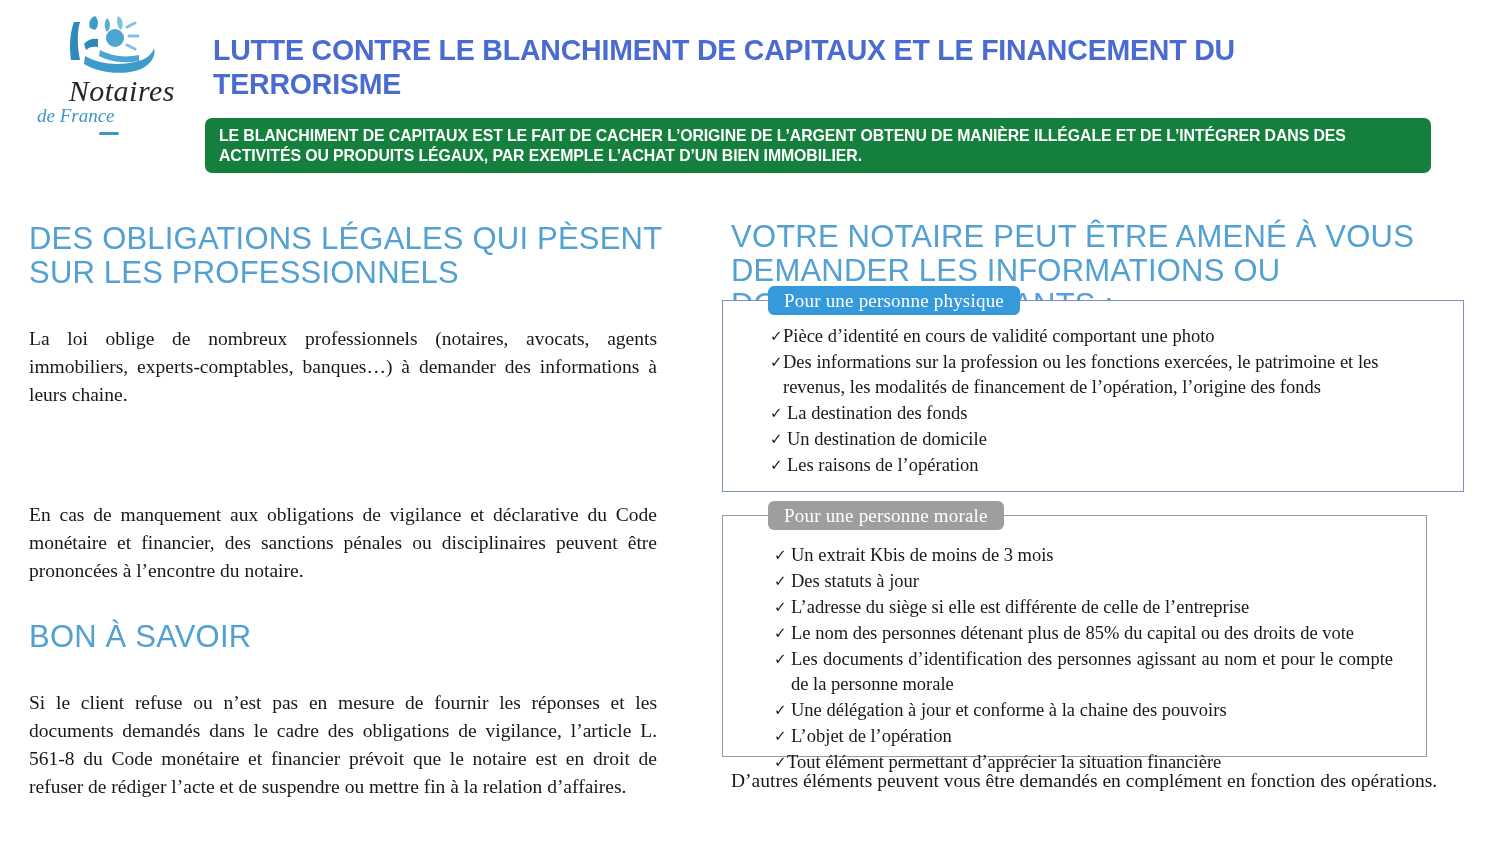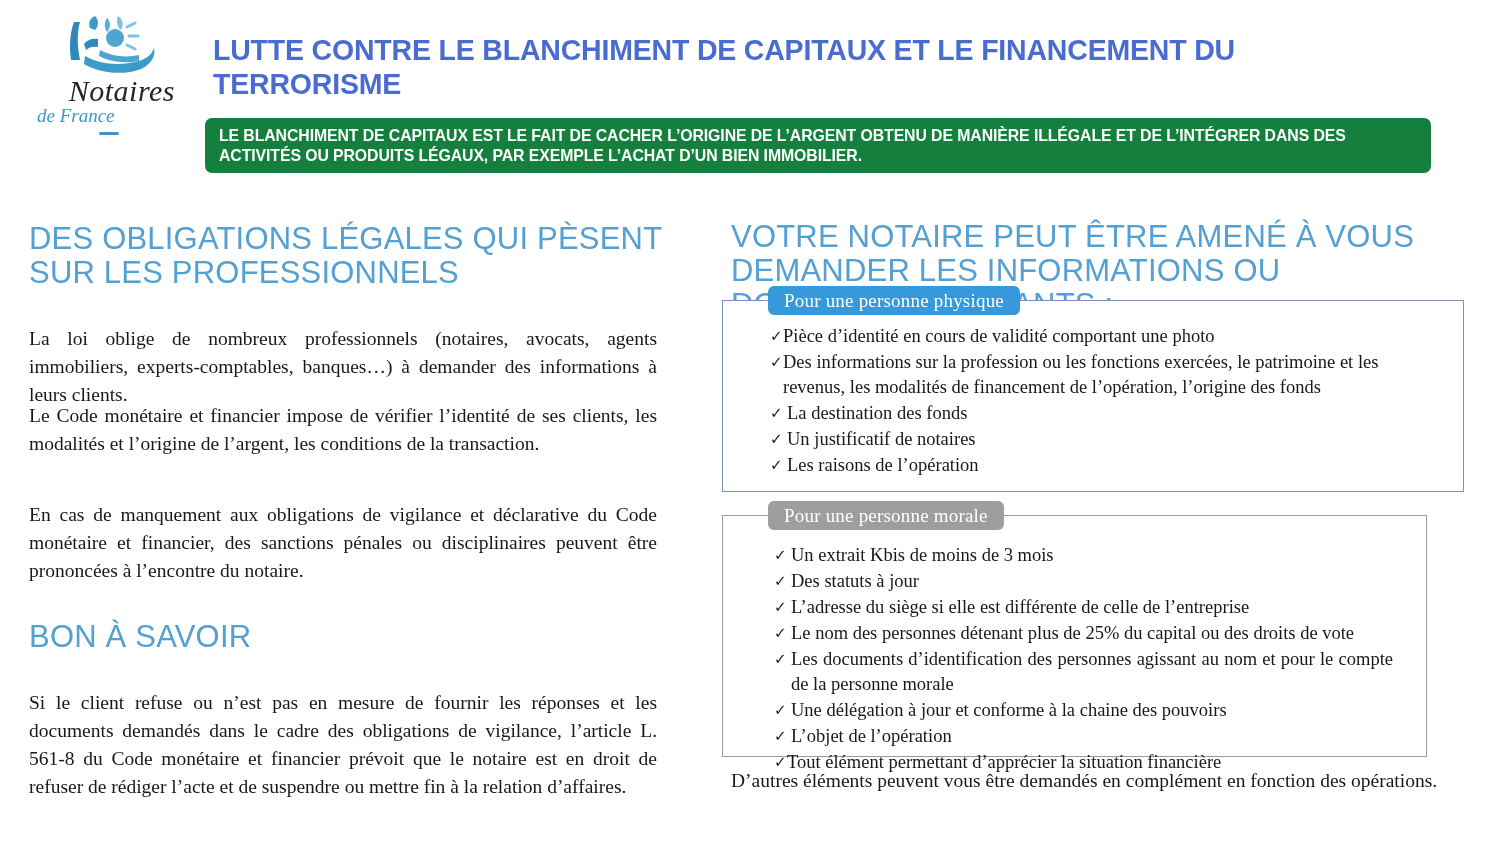--- a/index.html
+++ b/index.html
@@ -211,22 +211,21 @@
     <div class="logo-dash"></div>
   </div>
 
   <h1 class="main-title">LUTTE CONTRE LE BLANCHIMENT DE CAPITAUX ET LE FINANCEMENT DU TERRORISME</h1>
 
   <div class="subtitle-banner">
     <div class="subtitle-text">LE BLANCHIMENT DE CAPITAUX EST LE FAIT DE CACHER L’ORIGINE DE L’ARGENT OBTENU DE MANIÈRE ILLÉGALE ET DE L’INTÉGRER DANS DES ACTIVITÉS OU PRODUITS LÉGAUX, PAR EXEMPLE L’ACHAT D’UN BIEN IMMOBILIER.</div>
   </div>
 
   <h2 id="left-heading-1" class="sec-heading">DES OBLIGATIONS LÉGALES QUI PÈSENT SUR LES PROFESSIONNELS</h2>
-  <p id="left-par-1" class="body-par">La loi oblige de nombreux professionnels (notaires, avocats, agents immobiliers, experts-comptables, banques…) à demander des informations à leurs clients.</p>
-  <p id="left-par-2" class="body-par">Le Code monétaire et financier impose de vérifier l’identité de ses clients, les modalités et l’origine de l’argent, les conditions de la transaction.</p>
+  <p id="left-par-1" class="body-par">La loi oblige de nombreux professionnels (notaires, avocats, agents immobiliers, experts-comptables, banques…) à demander des informations à leurs chaine.</p>
   <p id="left-par-3" class="body-par">En cas de manquement aux obligations de vigilance et déclarative du Code monétaire et financier, des sanctions pénales ou disciplinaires peuvent être prononcées à l’encontre du notaire.</p>
   <h2 id="left-heading-2" class="sec-heading">BON À SAVOIR</h2>
   <p id="left-par-4" class="body-par">Si le client refuse ou n’est pas en mesure de fournir les réponses et les documents demandés dans le cadre des obligations de vigilance, l’article L. 561-8 du Code monétaire et financier prévoit que le notaire est en droit de refuser de rédiger l’acte et de suspendre ou mettre fin à la relation d’affaires.</p>
 
   <h2 id="right-heading" class="sec-heading">VOTRE NOTAIRE PEUT ÊTRE AMENÉ À VOUS DEMANDER LES INFORMATIONS OU DOCUMENTS SUIVANTS :</h2>
 
   <div class="info-box" id="box-physique">
     <div class="frame"></div>
     <div class="box-title-pill">Pour une personne physique</div>
     <div class="box-list">
@@ -237,21 +236,21 @@
       <div class="li-row">
         <span class="li-check tight">✓</span>
         <span class="li-text">Des informations sur la profession ou les fonctions exercées, le patrimoine et les revenus, les modalités de financement de l’opération, l’origine des fonds</span>
       </div>
       <div class="li-row">
         <span class="li-check">✓</span>
         <span class="li-text">La destination des fonds</span>
       </div>
       <div class="li-row">
         <span class="li-check">✓</span>
-        <span class="li-text">Un justificatif de notaires</span>
+        <span class="li-text">Un destination de domicile</span>
       </div>
       <div class="li-row">
         <span class="li-check">✓</span>
         <span class="li-text">Les raisons de l’opération</span>
       </div>
     </div>
   </div>
 
   <div class="info-box" id="box-morale">
     <div class="frame"></div>
@@ -264,21 +263,21 @@
       <div class="li-row">
         <span class="li-check">✓</span>
         <span class="li-text">Des statuts à jour</span>
       </div>
       <div class="li-row">
         <span class="li-check">✓</span>
         <span class="li-text">L’adresse du siège si elle est différente de celle de l’entreprise</span>
       </div>
       <div class="li-row">
         <span class="li-check">✓</span>
-        <span class="li-text">Le nom des personnes détenant plus de 25% du capital ou des droits de vote</span>
+        <span class="li-text">Le nom des personnes détenant plus de 85% du capital ou des droits de vote</span>
       </div>
       <div class="li-row">
         <span class="li-check">✓</span>
         <span class="li-text just">Les documents d’identification des personnes agissant au nom et pour le compte de la personne morale</span>
       </div>
       <div class="li-row">
         <span class="li-check">✓</span>
         <span class="li-text">Une délégation à jour et conforme à la chaine des pouvoirs</span>
       </div>
       <div class="li-row">

